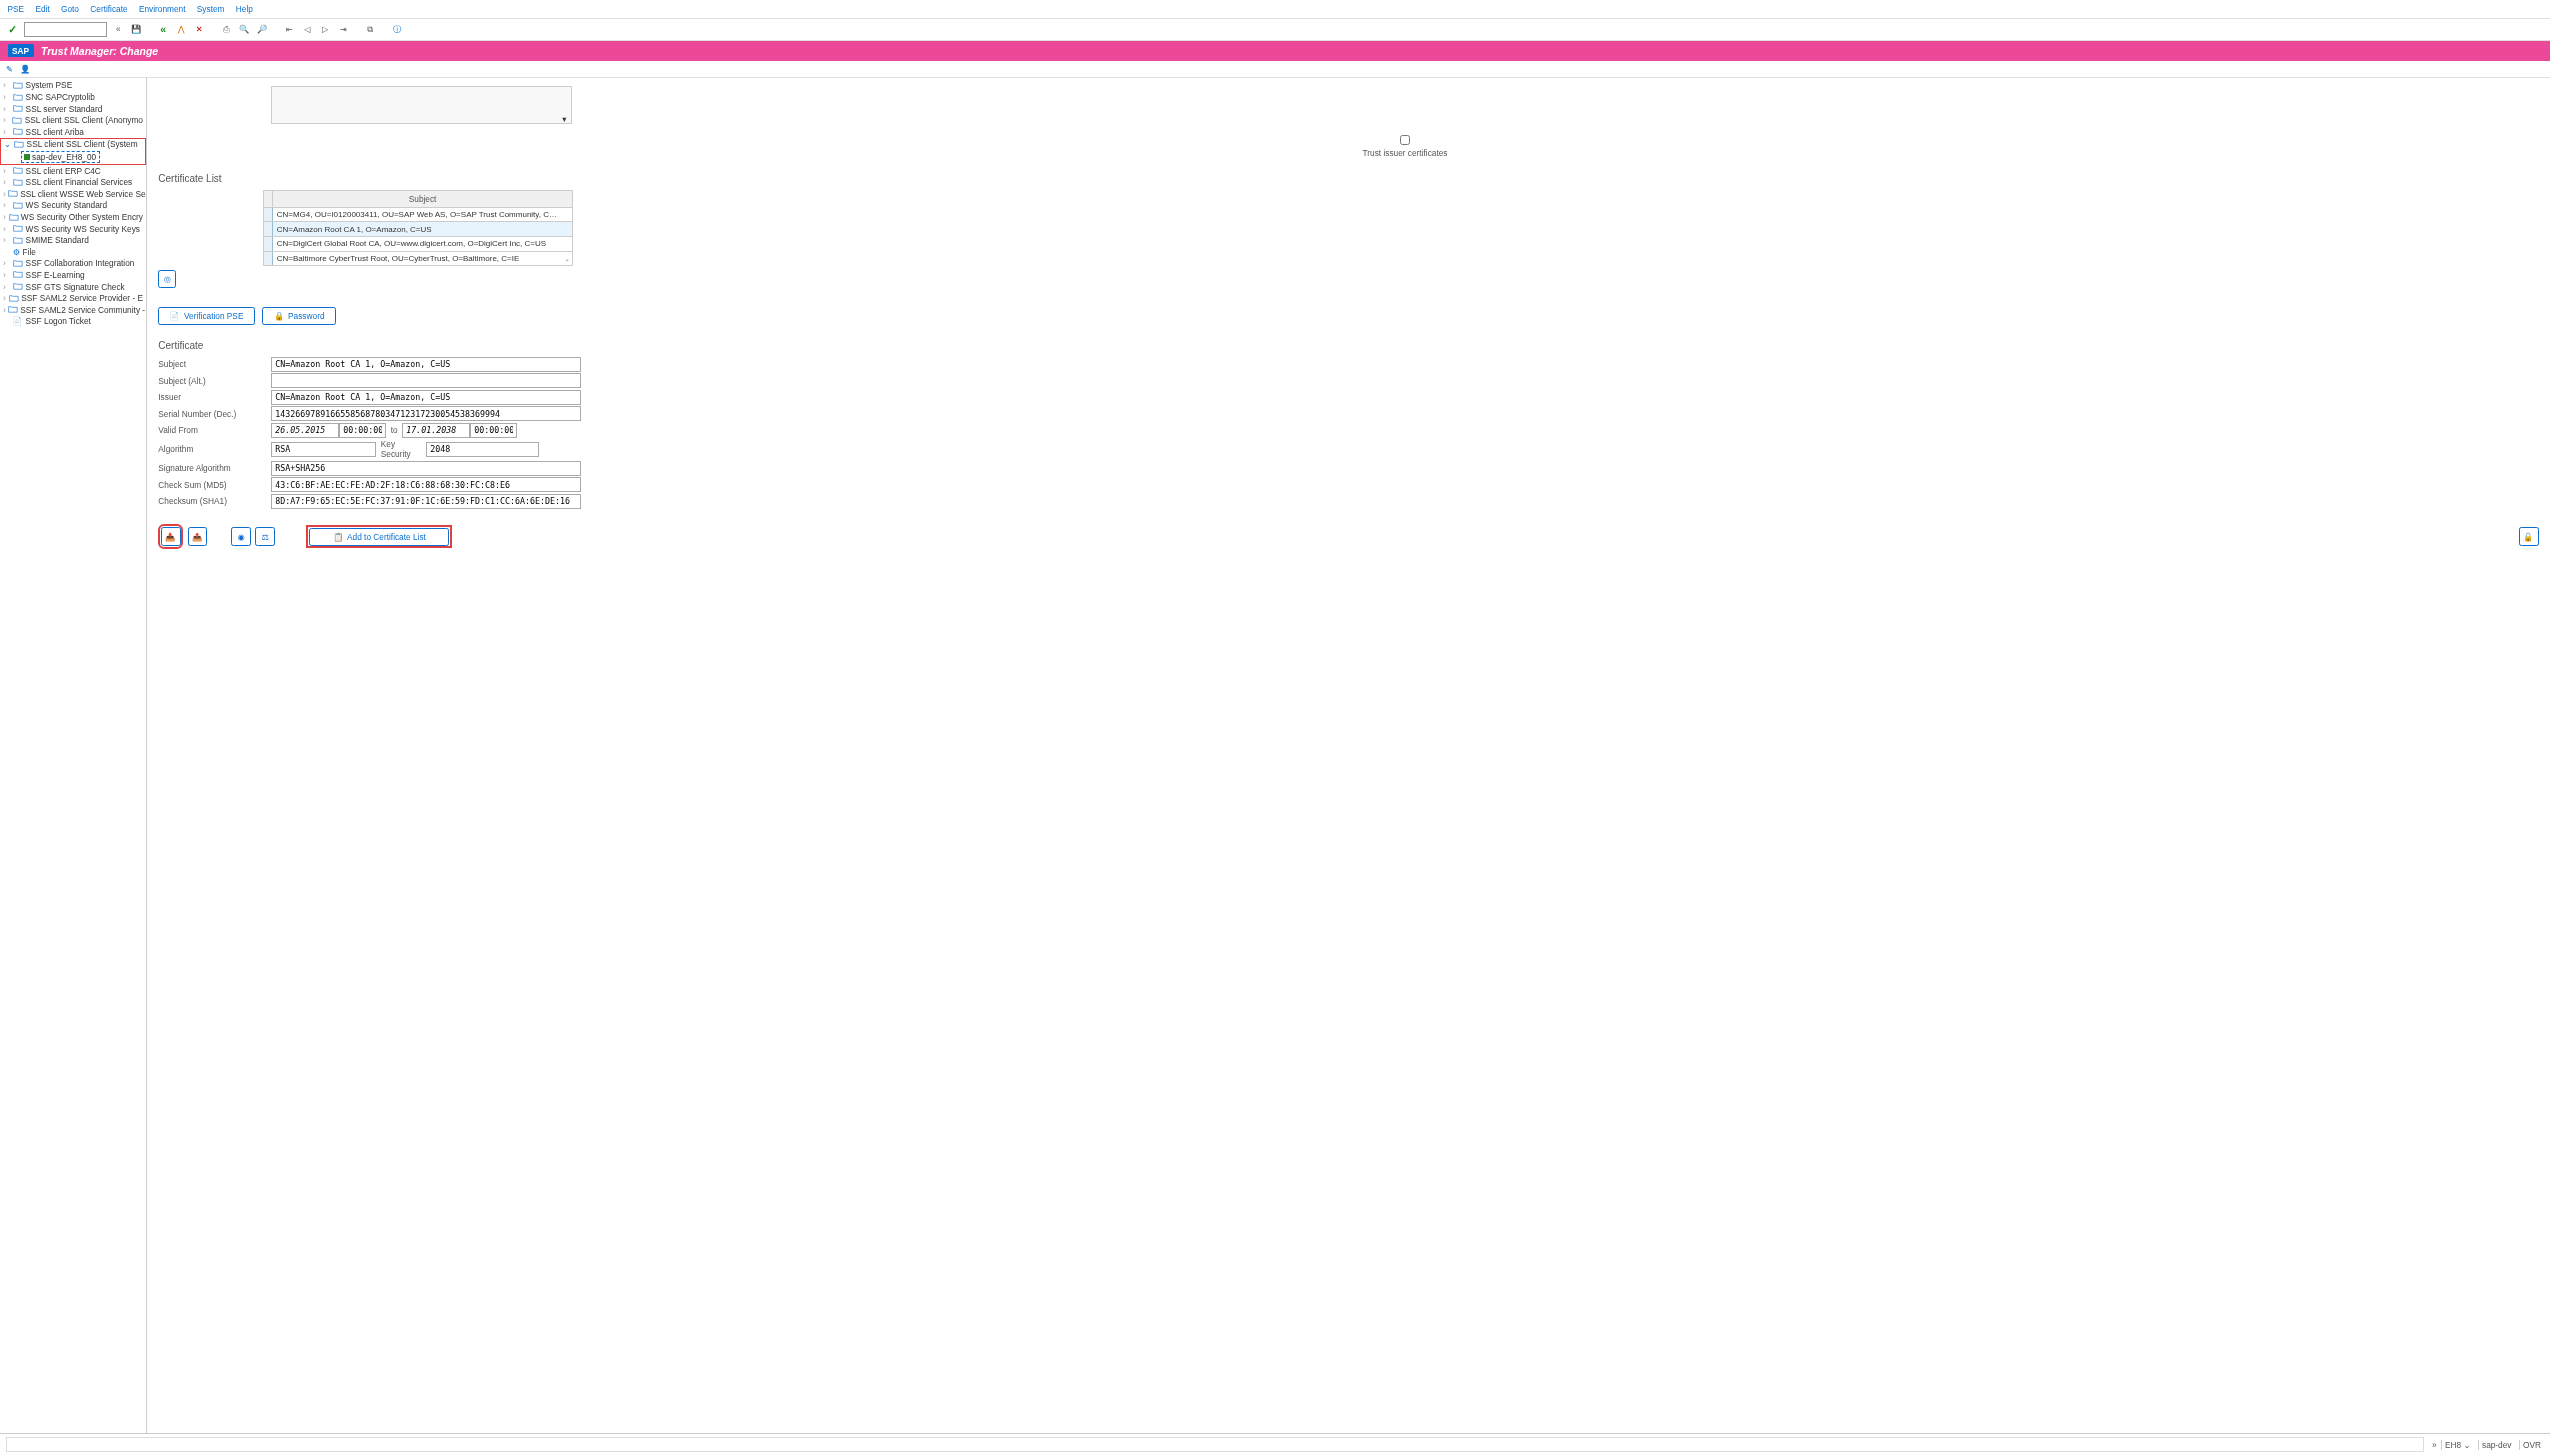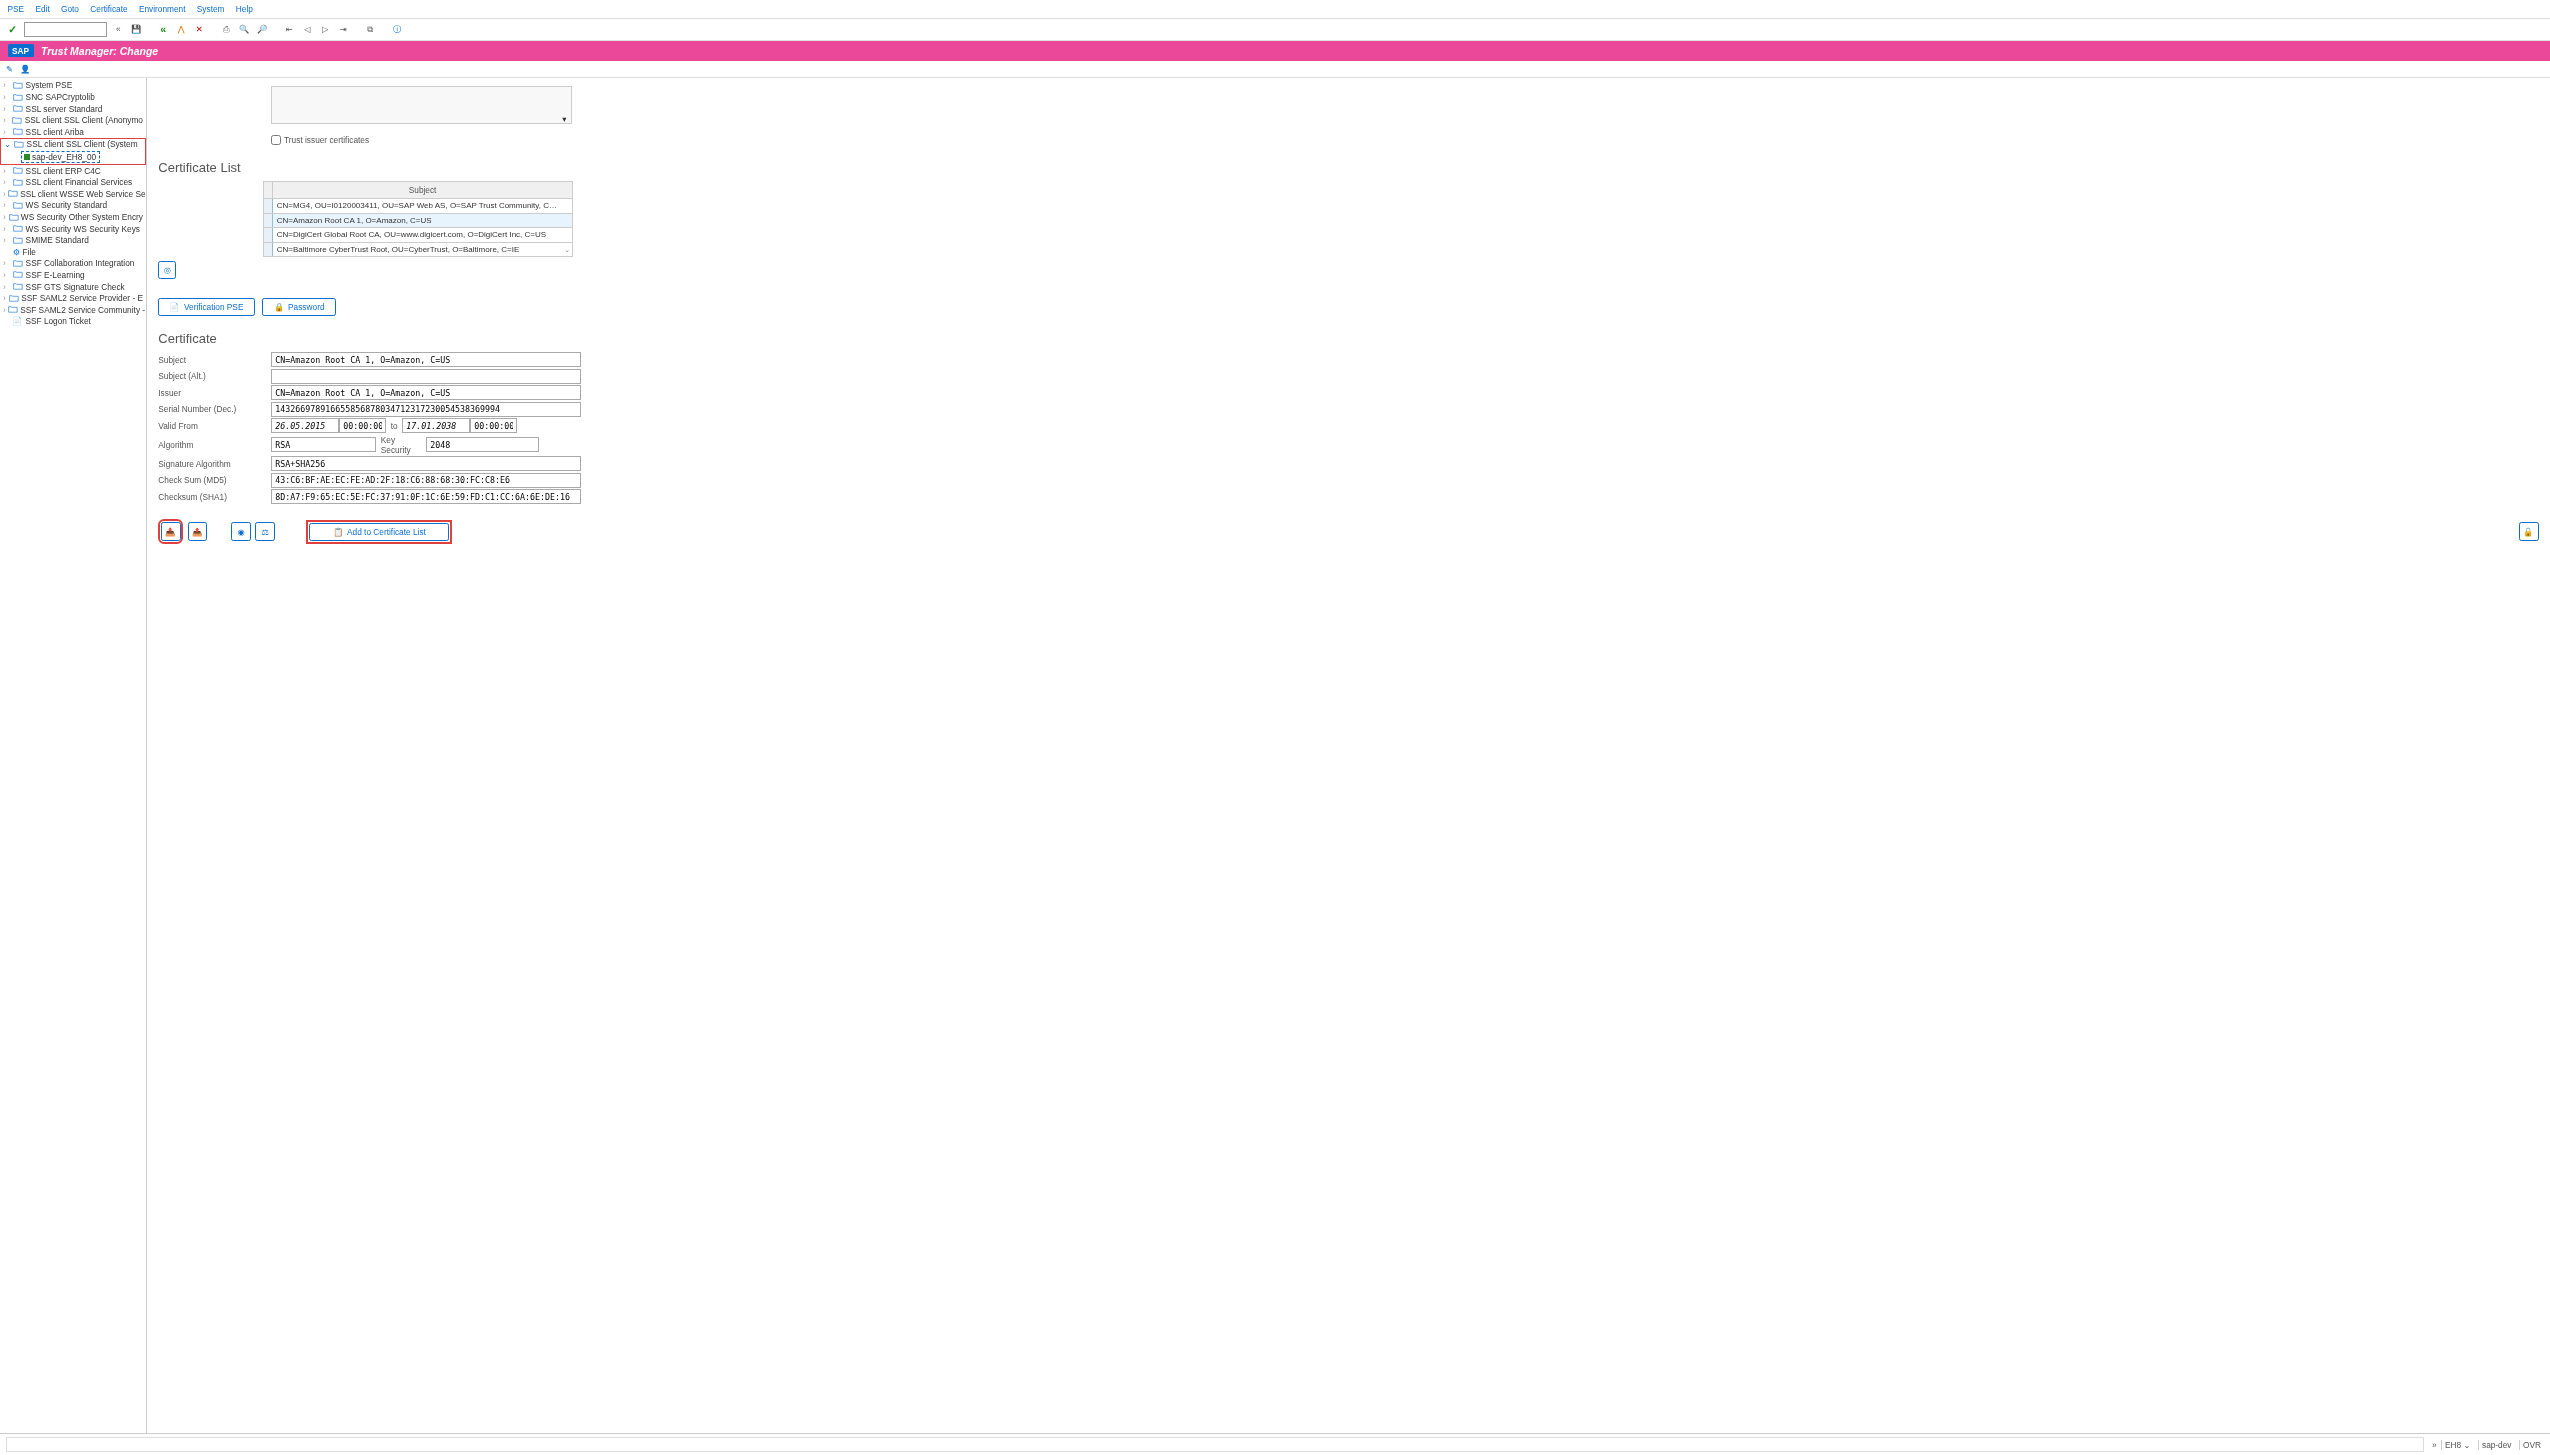--- a/index.html
+++ b/index.html
@@ -40,24 +40,24 @@
   .tree-cog-icon { color: #0a6ed1; margin: 0 2.3px; }
   .tree-doc-icon { color: #0a6ed1; margin: 0 2.3px; }
   .highlighted-tree-1 { border: 1.5px solid #e04040; border-bottom: none; }
   .highlighted-tree-2 { border: 1.5px solid #e04040; border-top: none; }
   .child-box { border: 0.8px dashed #0a6ed1; display: inline-flex; align-items: center; margin-left: 1.5px; padding: 0 2.3px; }
   .green-square { display: inline-block; width: 6px; height: 6px; background: #2a8a2a; margin-right: 2.3px; }
 
   .detail-panel { flex: 1; padding: 7.5px 11.3px; overflow-y: auto; }
   .scroll-box { border: 0.8px solid #ccc; background: #f8f8f8; width: 301px; height: 38px; margin-left: 113px; position: relative; }
   .scroll-handle { position: absolute; right: 0; bottom: 0; width: 9px; height: 9px; }
-  .checkbox-row { display: flex; align-items: center; gap: 3px; margin-top: 11.3px; margin-left: 113px; color: #555; }
+  .checkbox-row { display: flex; align-items: center; gap: 3px; margin-top: 11.3px; margin-left: 113px; color: #555; flex-direction: column; }
   .checkbox-row input { width: 9.8px; height: 9.8px; }
 
-  .section-title { font-size: 13px; color: #555; margin: 15px 0 6px 0; }
+  .section-title { font-size: 10px; color: #555; margin: 15px 0 6px 0; }
 
   .cert-list-table { margin-left: 105px; border-collapse: collapse; width: 310px; }
   .cert-list-table th { background: #f0f0f0; border: 0.8px solid #ccc; font-weight: normal; padding: 3px; text-align: center; color: #555; position: relative; }
   .cert-list-table td { border: 0.8px solid #ccc; padding: 2.3px 3.8px; font-size: 8px; position: relative; }
   .cert-list-table td.sel-row { background: #e8f4fd; }
   .cert-list-table .row-handle { width: 4.5px; background: #e8f0f8; border-right: 1.5px solid #9bc; }
   .cert-list-table tbody tr:last-child td .scroll-down { position: absolute; right: 2.3px; bottom: 2.3px; color: #888; font-size: 6.8px; }
 
   .circle-btn { border: 0.8px solid #0a6ed1; border-radius: 2.3px; width: 18px; height: 18px; display: inline-flex; align-items: center; justify-content: center; color: #0a6ed1; cursor: pointer; margin-top: 3.8px; }
 

